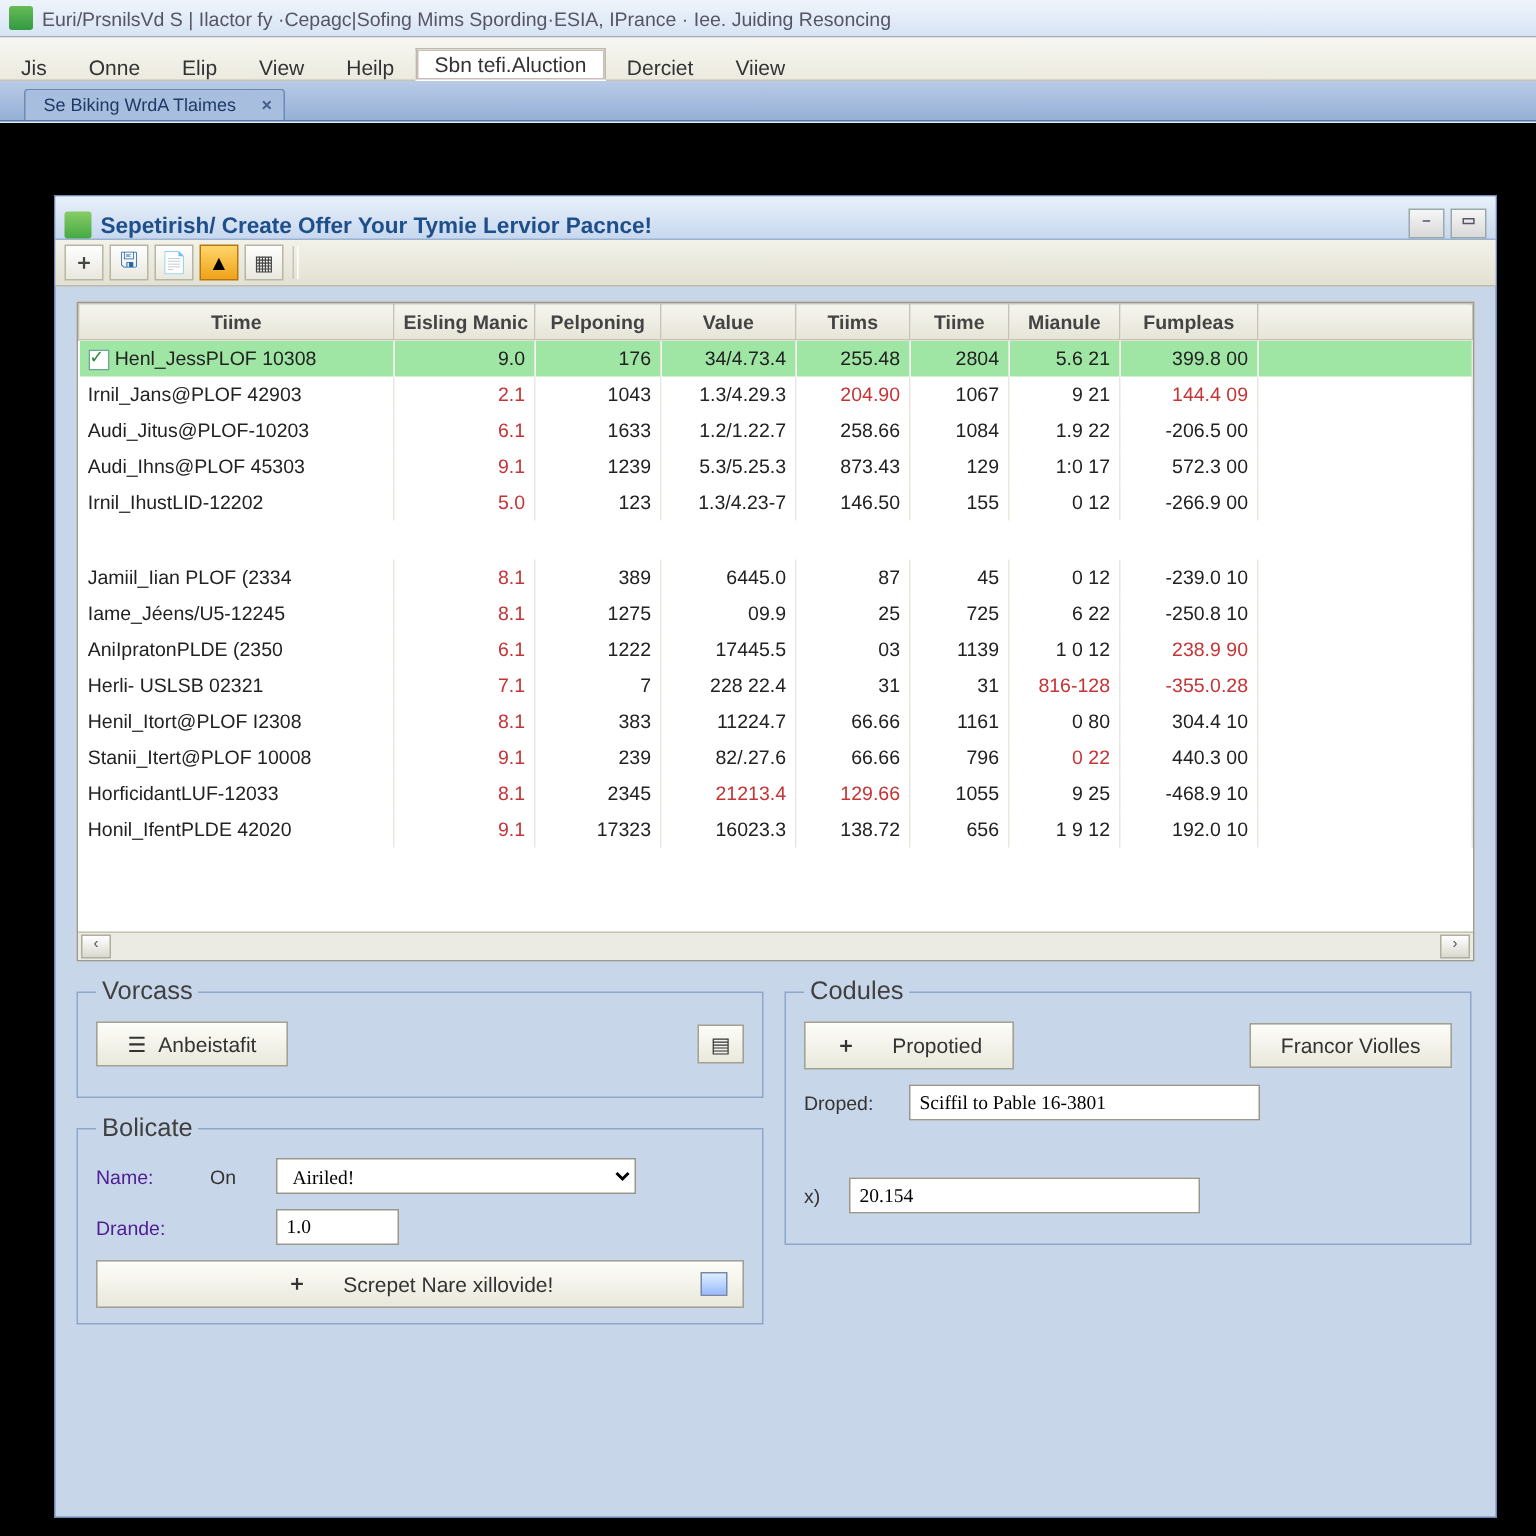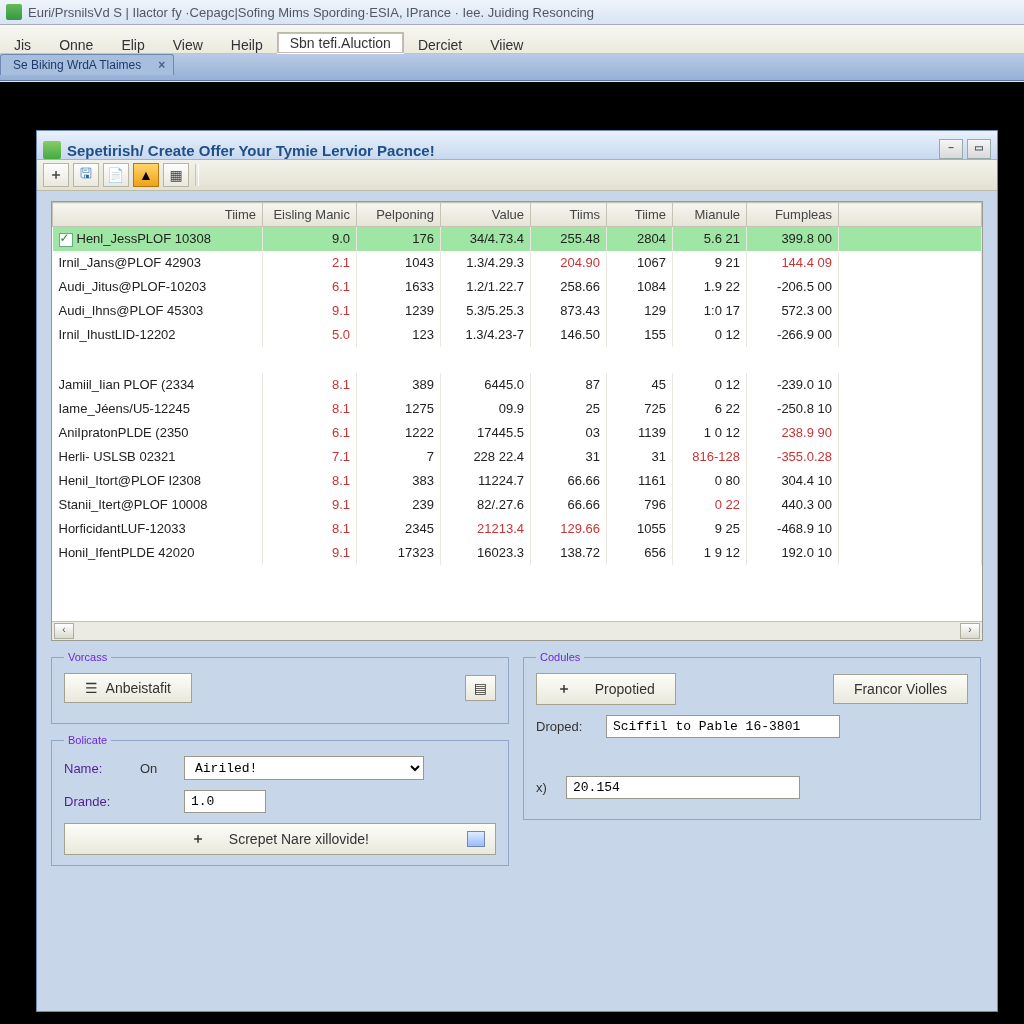--- a/index.html
+++ b/index.html
@@ -3,54 +3,54 @@
 <meta charset="utf-8">
 <style>
   html,body{margin:0;padding:0;width:1024px;height:1024px;font-family:"Segoe UI",Tahoma,sans-serif;font-size:13px;color:#222;background:#000;overflow:hidden}
   .outer{width:1024px;height:772px;background:#000;position:relative}
   .win{position:absolute;left:0;top:0;width:1024px;height:1024px;background:#dde7f5}
   .titlebar{height:24px;background:linear-gradient(#eef4fb,#d8e4f4);border-bottom:1px solid #aab;display:flex;align-items:center;padding:0 6px;font-size:13px;color:#556}
   .titlebar .ico{width:16px;height:16px;background:linear-gradient(#6b5,#394);border-radius:2px;margin-right:6px}
   .menubar{height:28px;background:linear-gradient(#f7f7f2,#eceade);display:flex;align-items:flex-end;border-bottom:1px solid #c7c4b4}
   .menubar span{padding:0 14px;color:#333;font-size:14px}
   .menubar span.hot{background:#fff;box-shadow:0 1px 0 #fff,inset 0 0 0 1px #cbb;border:1px solid #bba;padding:2px 12px;border-bottom:none}
-  .tabstrip{height:26px;background:linear-gradient(#b9cbe6,#95b0d6);display:flex;align-items:flex-start;padding-left:0;border-bottom:1px solid #5a79a8}
+  .tabstrip{height:26px;background:linear-gradient(#b9cbe6,#95b0d6);display:flex;align-items:flex-end;padding-left:16px;border-bottom:1px solid #5a79a8}
   .tab{background:#a8bede;border:1px solid #6d89b4;border-bottom:none;border-radius:3px 3px 0 0;padding:3px 32px 3px 12px;color:#1e3a66;font-size:12px;position:relative}
   .tab .x{position:absolute;right:8px;top:3px;color:#45628a;font-weight:700}
   .work{position:absolute;left:0;top:82px;right:0;bottom:0;background:#000}
   .inner{position:absolute;left:36px;top:48px;width:960px;height:880px;background:#c8d6ea;border:1px solid #6d89b4;box-shadow:0 2px 8px rgba(0,0,0,.4)}
   .inner-title{height:28px;background:linear-gradient(#e9f1fb,#c7d8ef);border-bottom:1px solid #9ab2d4;display:flex;align-items:flex-end;padding:0 6px;color:#1e4f89;font-weight:700;font-size:15px}
   .inner-title .ico{width:18px;height:18px;background:linear-gradient(#8c6,#4a4);border-radius:2px;margin-right:6px}
   .inner-title .spacer{flex:1}
   .wbtn{width:22px;height:18px;background:linear-gradient(#f6f6f6,#d9d9d9);border:1px solid #9aa;margin-left:4px;font-size:10px;text-align:center;line-height:16px;color:#556}
   .toolbar{height:30px;background:linear-gradient(#f3f2ea,#e3e1d3);border-bottom:1px solid #bdbaa8;display:flex;align-items:center;padding:0 6px;gap:4px}
   .tbtn{width:24px;height:22px;background:linear-gradient(#fefefe,#e9e8de);border:1px solid #b8b5a4;display:flex;align-items:center;justify-content:center;font-size:14px;color:#444}
   .tsep{width:2px;height:22px;border-left:1px solid #c9c6b7;border-right:1px solid #fff;margin:0 2px}
   .grid{position:absolute;left:14px;top:70px;width:930px;height:438px;background:#fff;border:1px solid #9a9a90}
   table{border-collapse:collapse;width:100%;table-layout:fixed;font-size:13px}
-  thead th{background:linear-gradient(#f6f5ef,#e6e4d7);border:1px solid #c6c3b4;padding:4px 6px;text-align:right;color:#444;font-weight:400;position:sticky;top:0;white-space:nowrap;overflow:hidden}
+  thead th{background:linear-gradient(#f6f5ef,#e6e4d7);border:1px solid #c6c3b4;padding:4px 6px;text-align:center;color:#444;font-weight:700;position:sticky;top:0;white-space:nowrap;overflow:hidden}
   tbody td{border-right:1px solid #e9e8df;padding:3px 6px;white-space:nowrap;overflow:hidden}
   tbody tr{height:24px}
   tbody tr.sel td{background:#9fe6a5}
   tbody tr.gap td{height:20px;background:#fff}
   td.num{text-align:right;font-variant-numeric:tabular-nums}
   td.red{color:#c63535}
   .chk{display:inline-block;width:12px;height:12px;border:1px solid #6a8;background:#fff;position:relative;margin-right:4px;vertical-align:middle}
   .chk::after{content:"✓";position:absolute;left:0;top:-3px;font-size:12px;color:#2a8a3a}
   .hscroll{position:absolute;left:0;right:0;bottom:0;height:18px;background:#ecebe3;border-top:1px solid #c6c3b4;display:flex;align-items:center;justify-content:space-between;padding:0 2px}
   .sbtn{width:18px;height:14px;background:linear-gradient(#fff,#dad9cf);border:1px solid #b0ae9f;font-size:10px;text-align:center;line-height:12px;color:#555}
   .panels{position:absolute;left:14px;top:520px;width:930px;display:flex;gap:14px}
   .panel{flex:1;background:#c8d6ea}
   fieldset{border:1px solid #8ea7c9;margin:0 0 10px 0;padding:10px 12px;background:#c8d6ea}
-  legend{color:#6d28d9;padding:0 4px;font-size:11px}
+  legend{color:#404040;padding:0 4px;font-size:17px}
   .btn{display:inline-flex;align-items:center;gap:8px;background:linear-gradient(#fdfdf9,#e9e8dc);border:1px solid #a4a18f;padding:6px 20px;font-size:14px;color:#333}
   .row{display:flex;align-items:center;gap:10px;margin-bottom:10px}
   .lbl{width:66px;color:#4c1d95}
   .lbl2{width:60px;color:#333}
-  input.tx,select.tx{background:#fff;border:1px solid #9a988b;padding:3px 6px;font-size:13px;font-family:Liberation Mono, monospace}
+  input.tx,select.tx{background:#fff;border:1px solid #9a988b;padding:3px 6px;font-size:13px;font-family:Liberation Serif, serif}
   select.tx{width:240px;height:24px}
   input.tx.sm{width:68px}
   input.tx.md{width:220px}
   .btn.wide{width:100%;justify-content:center;position:relative}
   .mini-ico{width:16px;height:14px;background:linear-gradient(#ddeeff,#9bf);border:1px solid #78a;position:absolute;right:10px}
 </style>
 </head>
 <body>
 <div class="outer">
 <div class="win">

